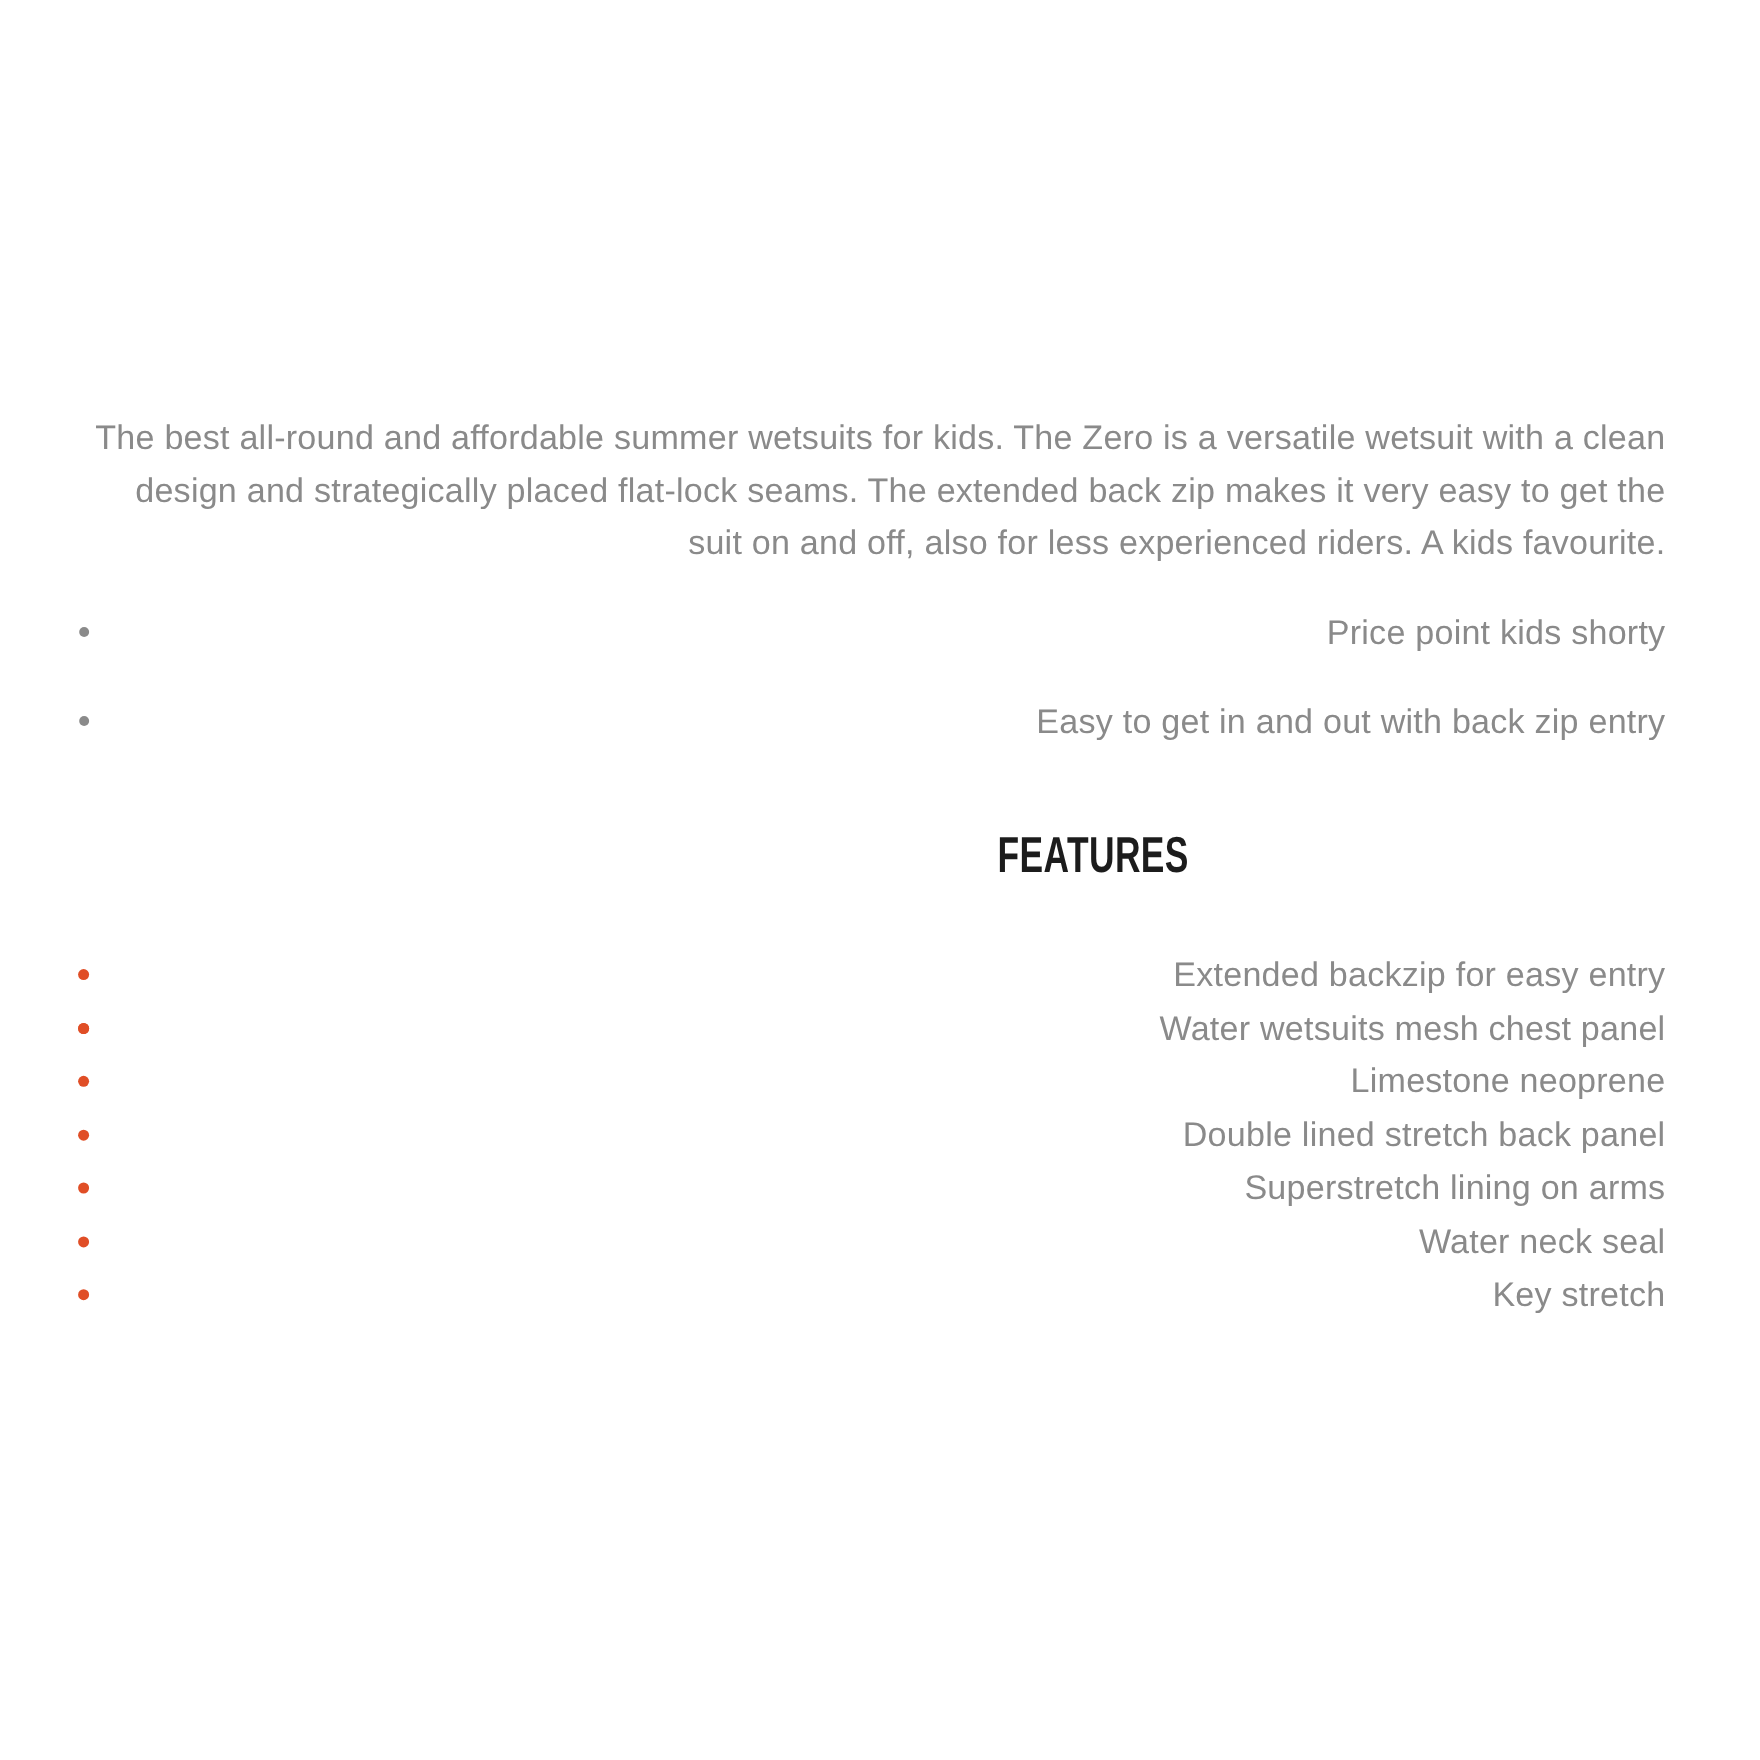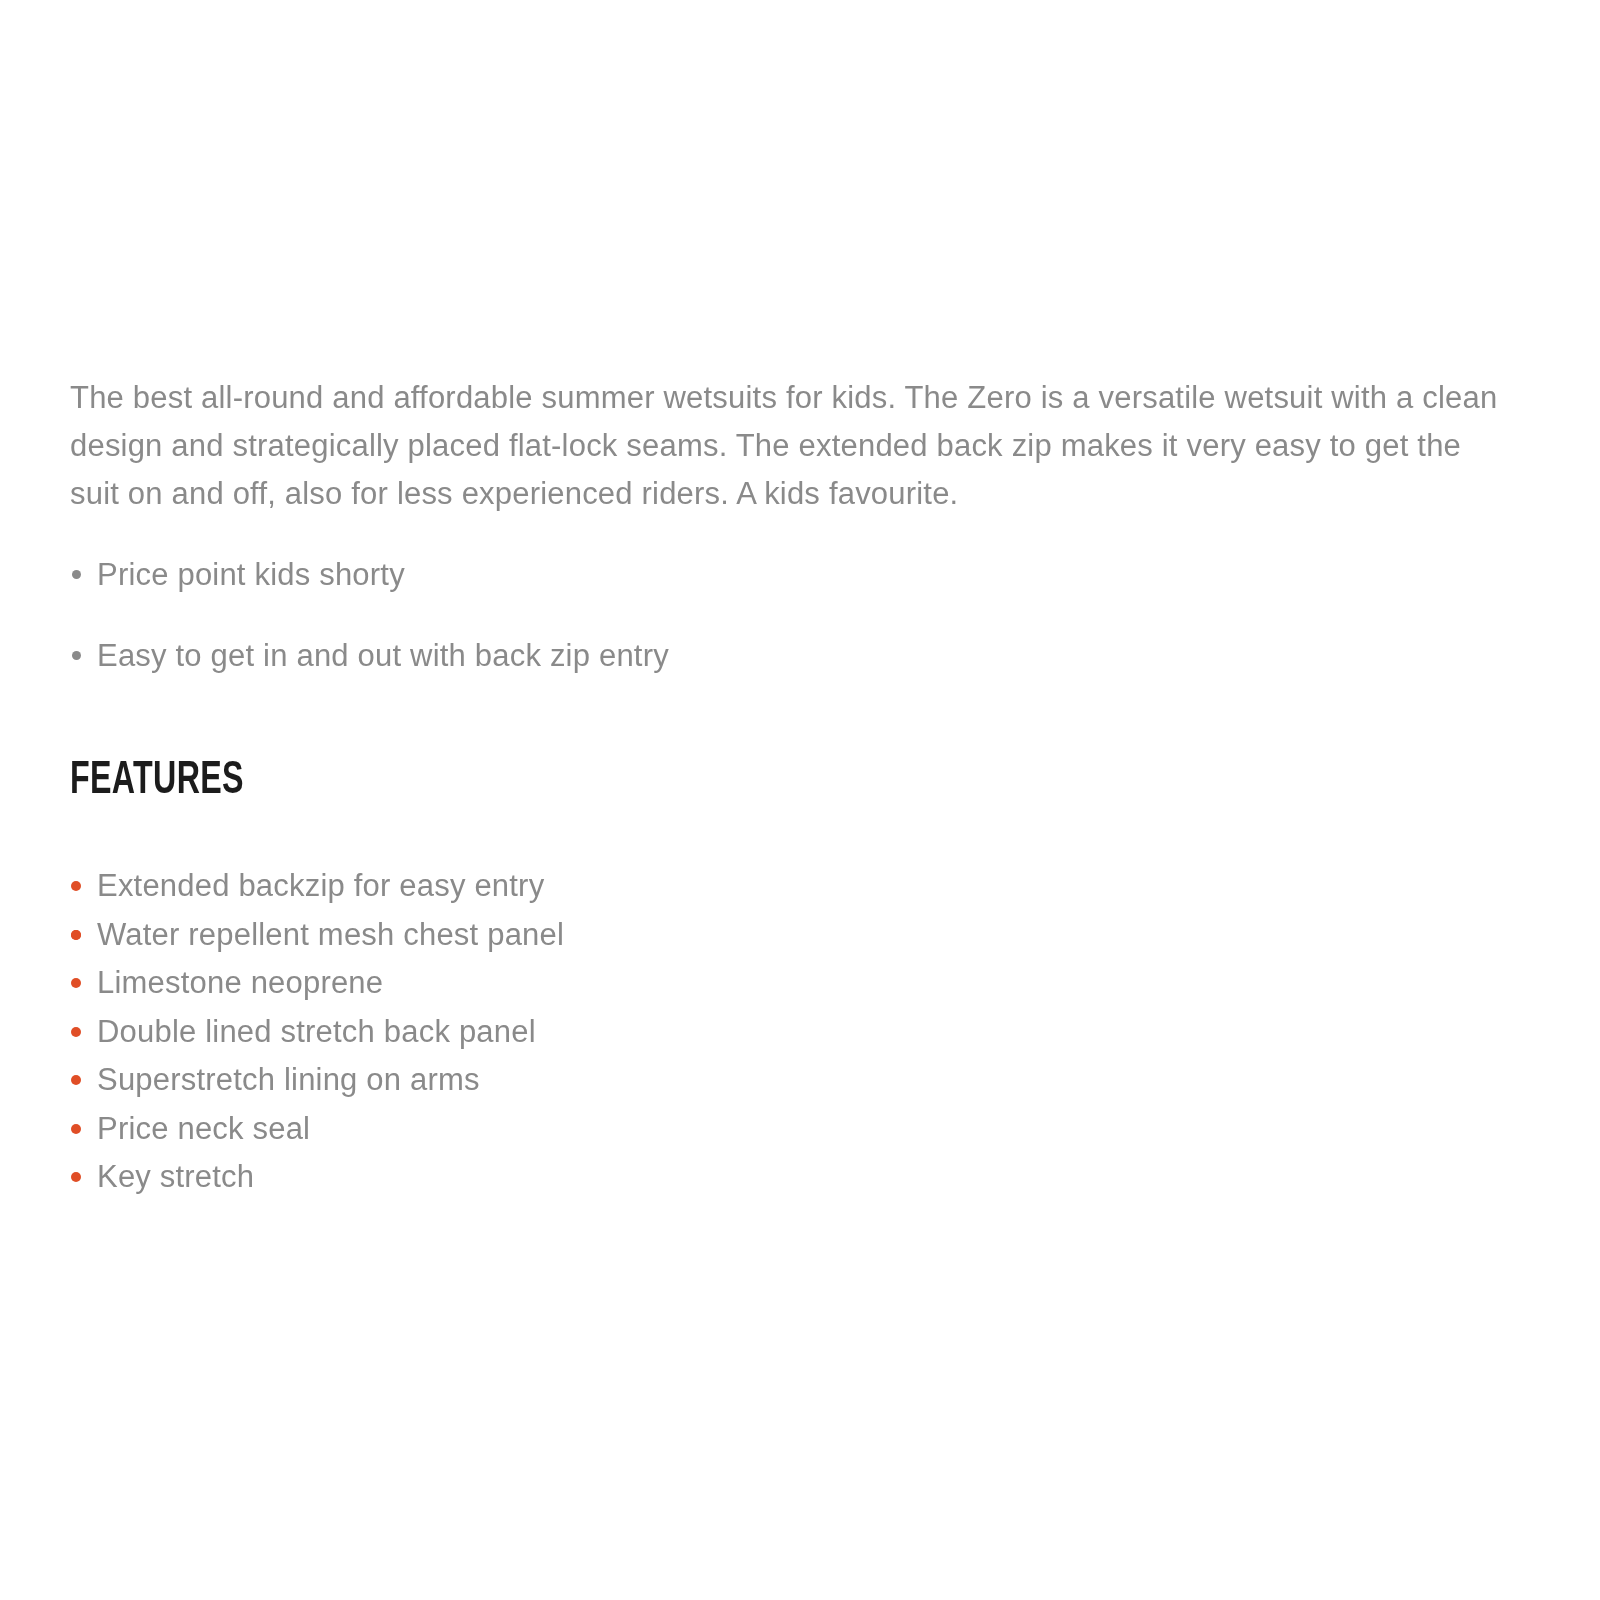--- a/index.html
+++ b/index.html
@@ -8,20 +8,21 @@
     width: 1600px;
     height: 1600px;
     background: #ffffff;
     font-family: "Liberation Sans", "DejaVu Sans", sans-serif;
     overflow: hidden;
   }
 
   .content {
     padding: 374px 86px 0 70px;
     width: 1600px;
+    text-align: right;
   }
 
   .description-paragraph {
     color: #8a8a8a;
     font-size: 31px;
     line-height: 48px;
     font-weight: 400;
     letter-spacing: 0.2px;
     max-width: 1450px;
   }
@@ -111,37 +112,37 @@
   <ul class="features-list">
     <li>
       <span class="dot"></span>
       <span>Extended backzip for easy entry</span>
     </li>
     <li>
       <span class="dot"></span>
     </li>
     <li>
       <span class="dot"></span>
-      <span>Water repellent mesh chest panel</span>
+      <span>Water wetsuits mesh chest panel</span>
     </li>
     <li>
       <span class="dot"></span>
       <span>Limestone neoprene</span>
     </li>
     <li>
       <span class="dot"></span>
       <span>Double lined stretch back panel</span>
     </li>
     <li>
       <span class="dot"></span>
       <span>Superstretch lining on arms</span>
     </li>
     <li>
       <span class="dot"></span>
-      <span>Price neck seal</span>
+      <span>Water neck seal</span>
     </li>
     <li>
       <span class="dot"></span>
       <span>Key stretch</span>
     </li>
   </ul>
 
 </div>
 
 </body></html>

